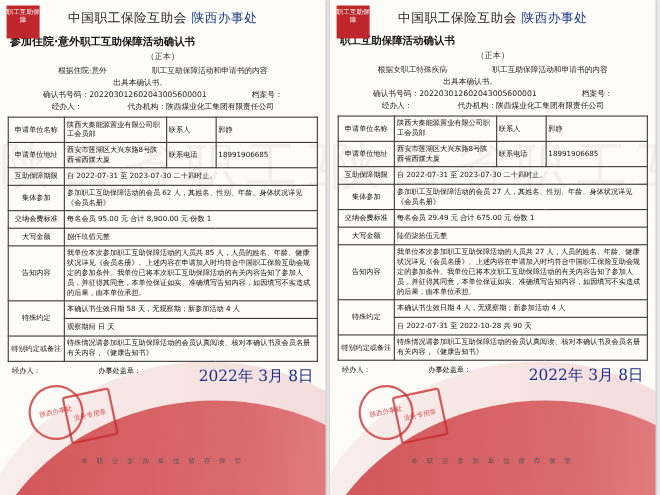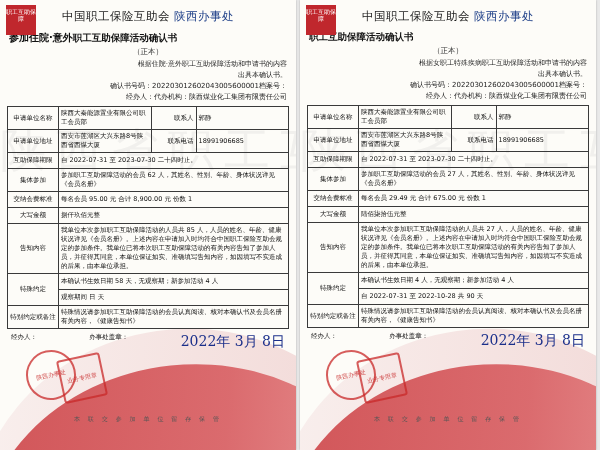--- a/index.html
+++ b/index.html
@@ -126,21 +126,22 @@
   }
   .preamble {
     font-size: 7px;
     line-height: 11px;
     color: #222;
     margin: 0 2px 3px 2px;
     font-family: "DejaVu Sans", sans-serif;
   }
   .preamble .row {
     display: flex;
-    justify-content: flex-end;
+    justify-content: center;
+    gap: 41px;
   }
   table.form {
     width: 100%;
     border-collapse: collapse;
     font-size: 6.5px;
     font-family: "DejaVu Sans", sans-serif;
     table-layout: fixed;
     position: relative;
     z-index: 2;
   }
@@ -152,21 +153,21 @@
     line-height: 9px;
     height: 11px;
   }
   td.lbl {
     width: 46px;
     text-align: center;
     background: transparent;
   }
   td.lbl2 {
     width: 40px;
-    text-align: right;
+    text-align: left;
   }
   .tall { height: 34px; vertical-align: top; }
   .tall2 { height: 56px; vertical-align: top; }
   .center { text-align: left; }
   .seal {
     position: absolute;
     width: 46px; height: 46px;
     border: 2px solid rgba(200,40,40,.75);
     border-radius: 50%;
     color: rgba(200,40,40,.8);

